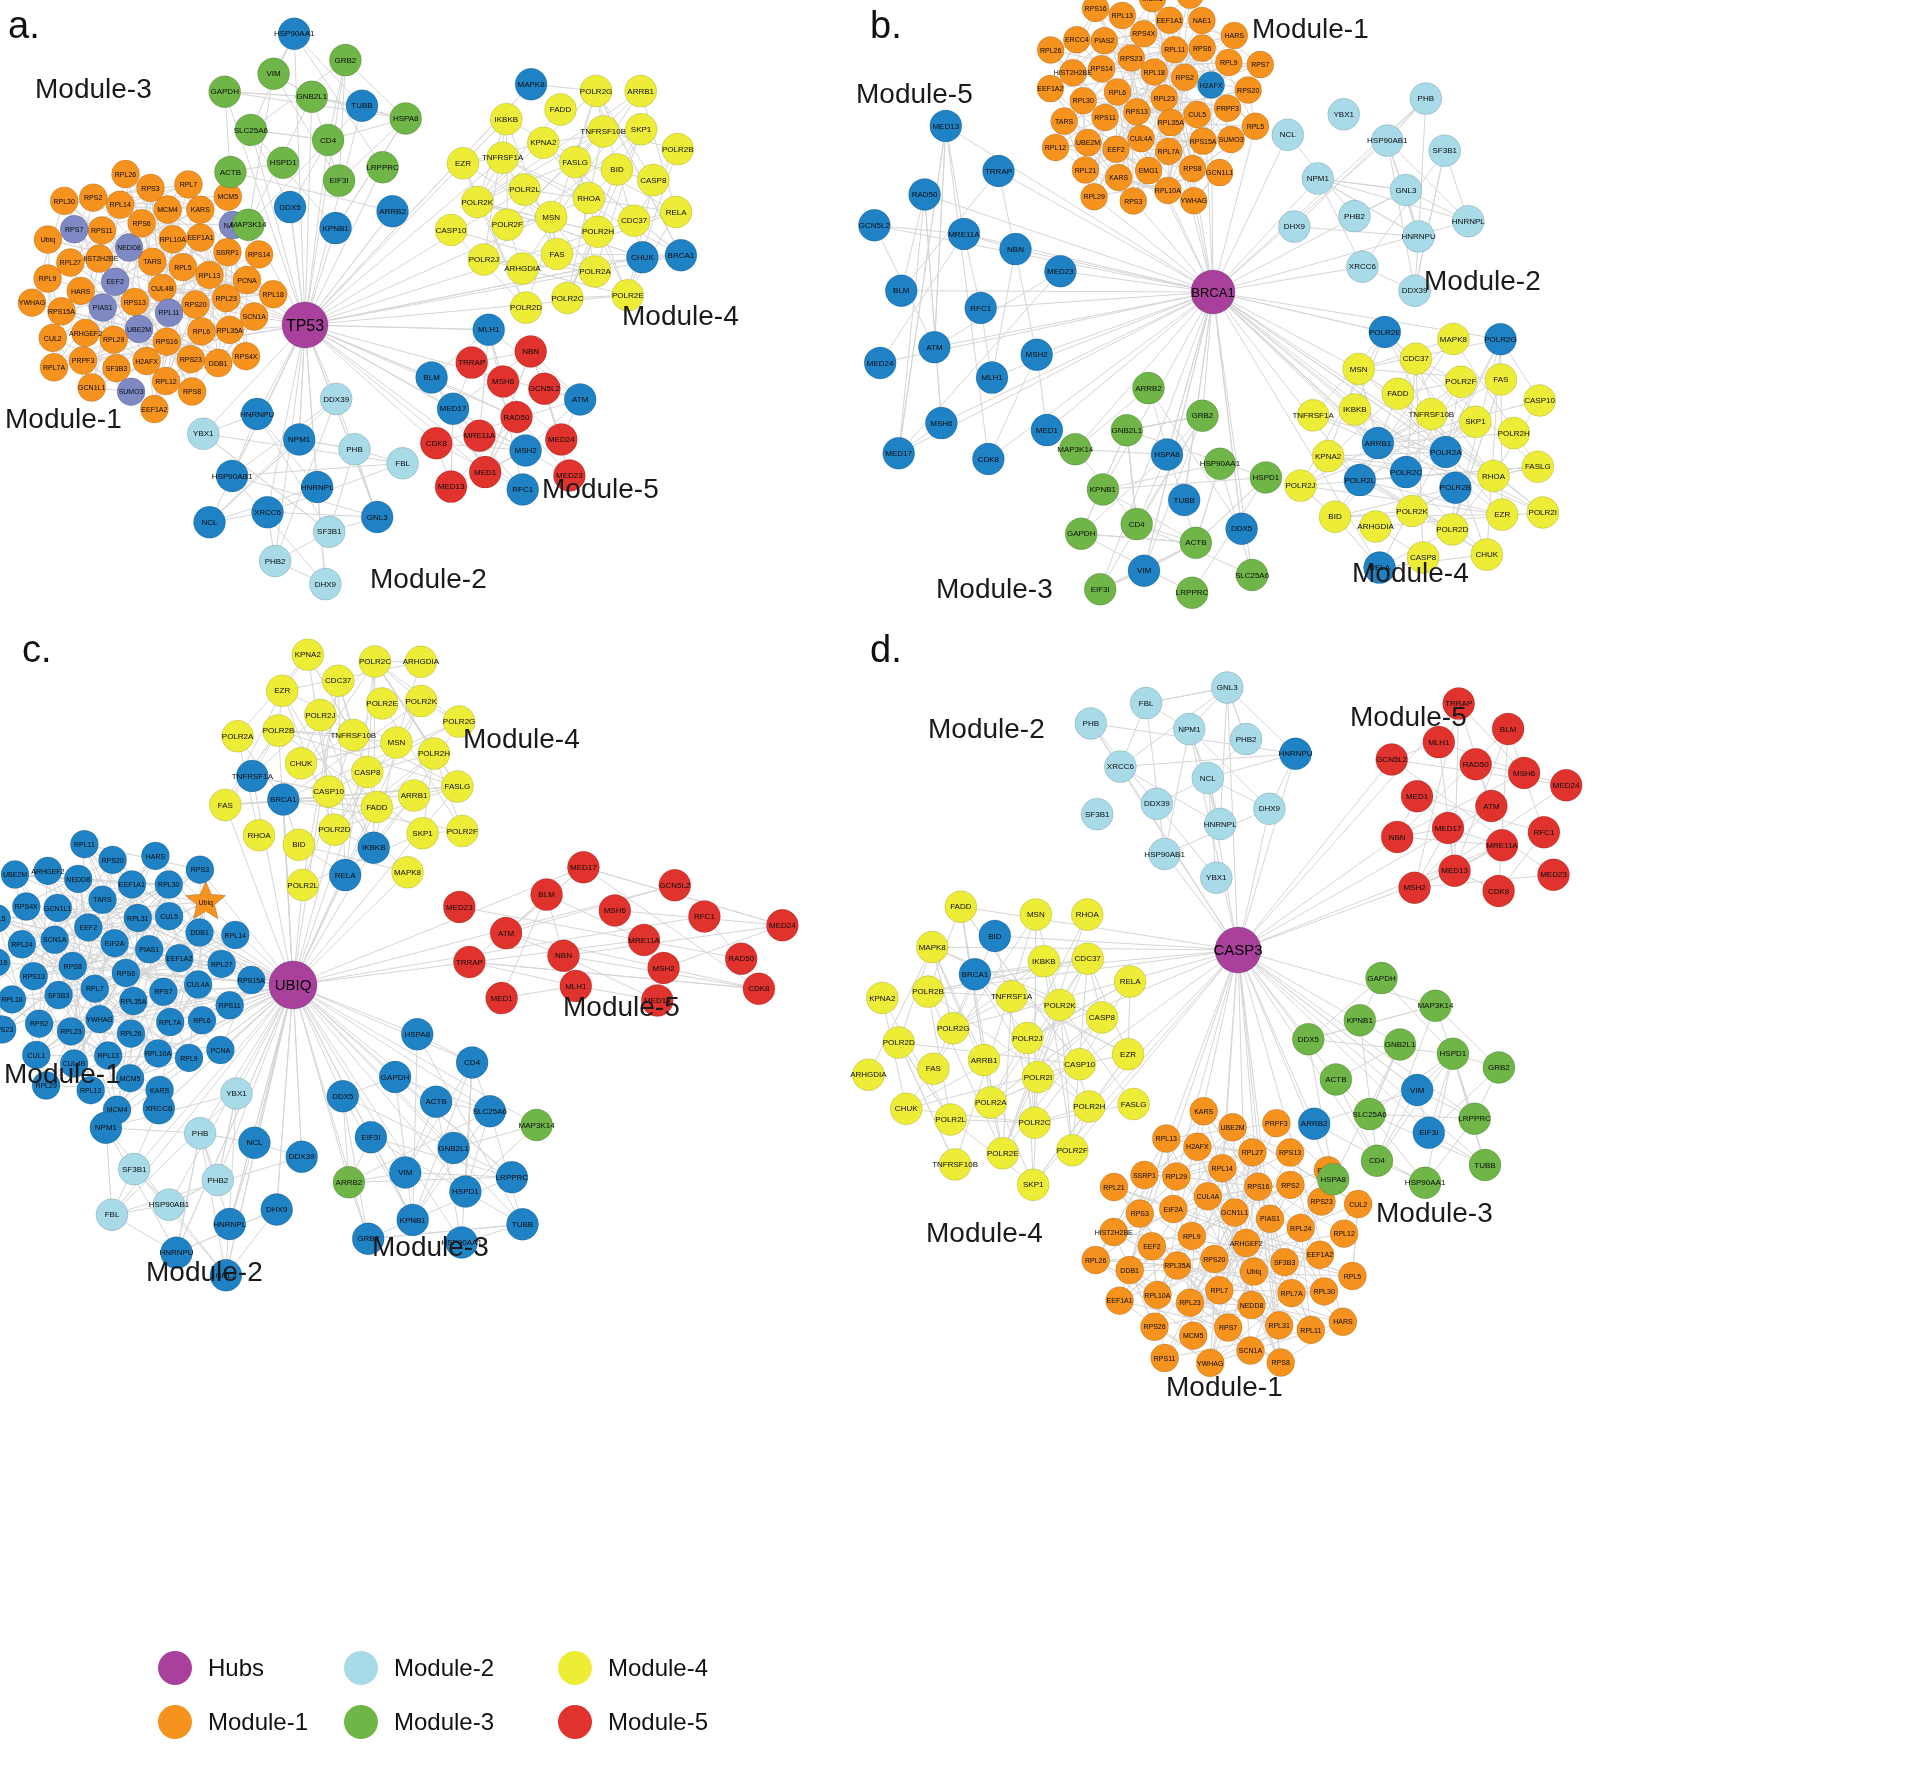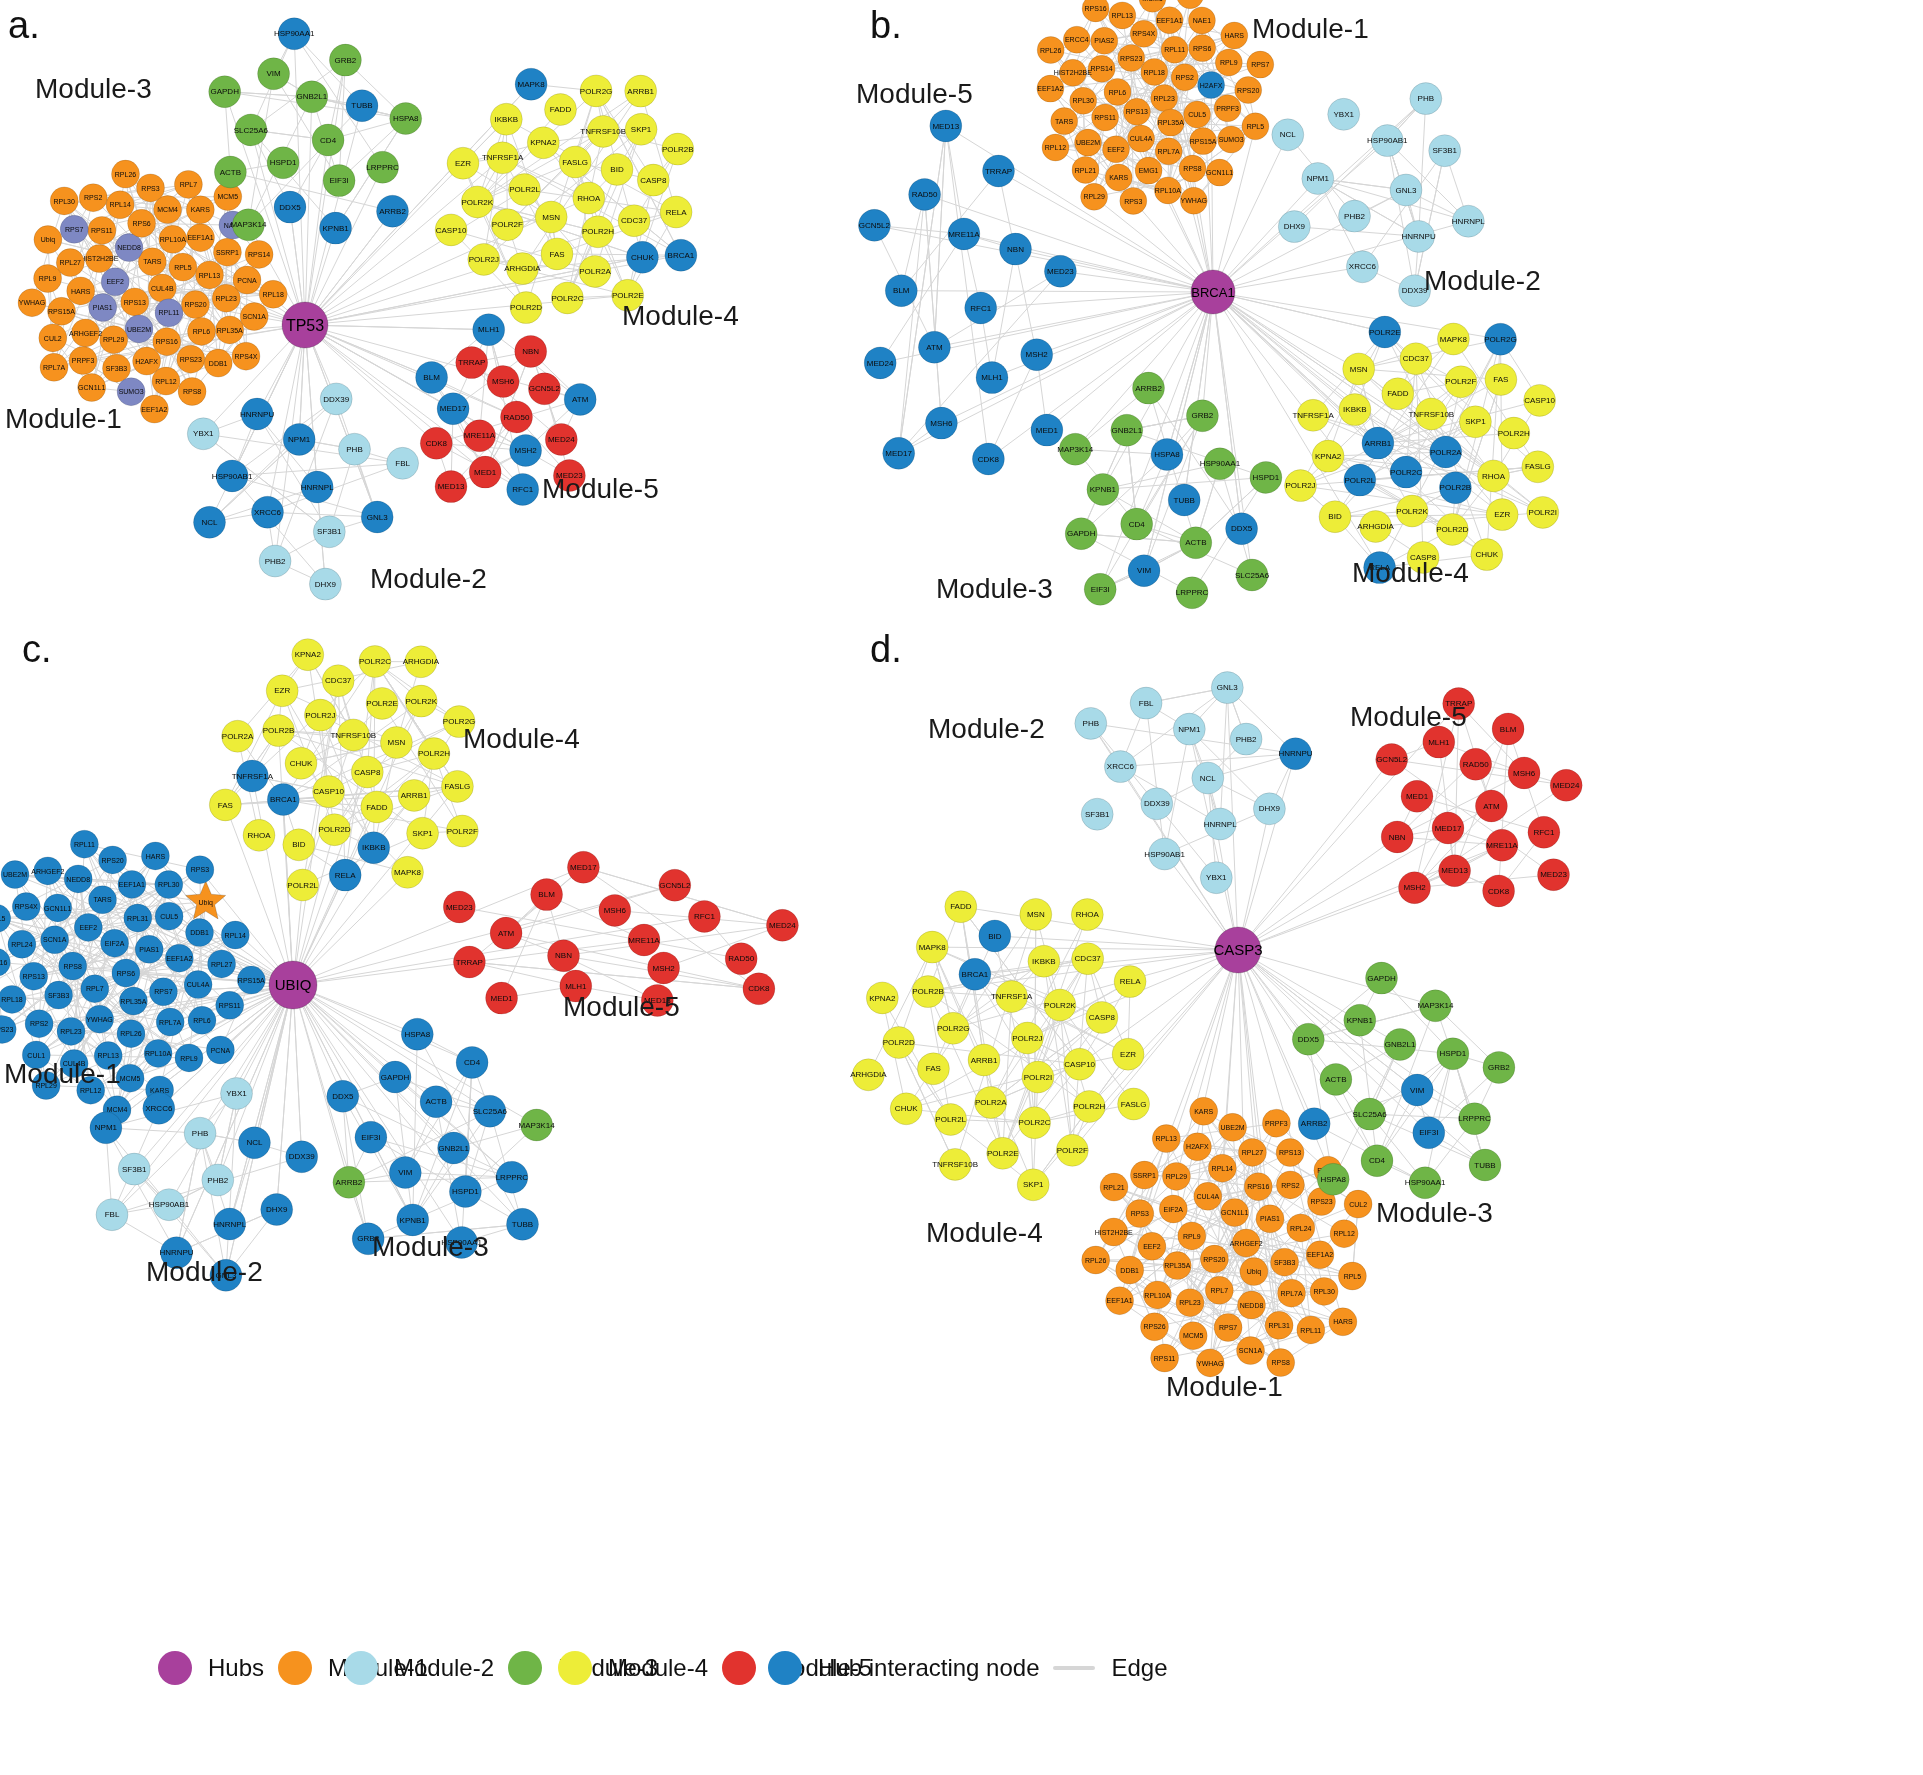--- a/index.html
+++ b/index.html
@@ -1,20 +1,20 @@
 <!DOCTYPE html>
 <html><head>
 <meta charset="utf-8">
 <style>
   html,body{margin:0;padding:0;background:#ffffff;font-family:"Liberation Sans",sans-serif;}
   .figure{position:relative;width:1923px;height:1775px;background:#ffffff;overflow:hidden;}
   #figure-svg{position:absolute;left:0;top:0;width:1923px;height:1775px;}
   #figure-svg text{font-family:"Liberation Sans",sans-serif;}
   .legend{position:absolute;left:158px;top:1648px;display:flex;align-items:flex-start;}
-  .legend-col{display:flex;flex-direction:row;gap:14px;}
+  .legend-col{display:flex;flex-direction:column;gap:14px;}
   .col-1{width:186px;}
   .col-2{width:214px;}
   .col-3{width:210px;}
   .legend-item{display:flex;align-items:center;gap:16px;height:40px;}
   .swatch{width:34px;height:34px;border-radius:50%;flex:0 0 auto;}
   .swatch-line{width:42px;height:4px;border-radius:2px;flex:0 0 auto;}
   .legend-label{font-size:24px;color:#111111;white-space:nowrap;}
 </style>
 </head>
 <body>
@@ -2857,24 +2857,14 @@
     <div class="legend-col col-3">
       <div class="legend-item">
         <span class="swatch" style="background: rgb(237, 237, 56);"></span>
         <span class="legend-label">Module-4</span>
       </div>
       <div class="legend-item">
         <span class="swatch" style="background: rgb(225, 51, 46);"></span>
         <span class="legend-label">Module-5</span>
       </div>
     </div>
-    <div class="legend-col">
-      <div class="legend-item">
-        <span class="swatch" style="background: rgb(31, 130, 197);"></span>
-        <span class="legend-label">Hub interacting node</span>
-      </div>
-      <div class="legend-item">
-        <span class="swatch-line" style="background: rgb(214, 214, 214);"></span>
-        <span class="legend-label">Edge</span>
-      </div>
-    </div>
   </div>
 </div>
 
 </body></html>

